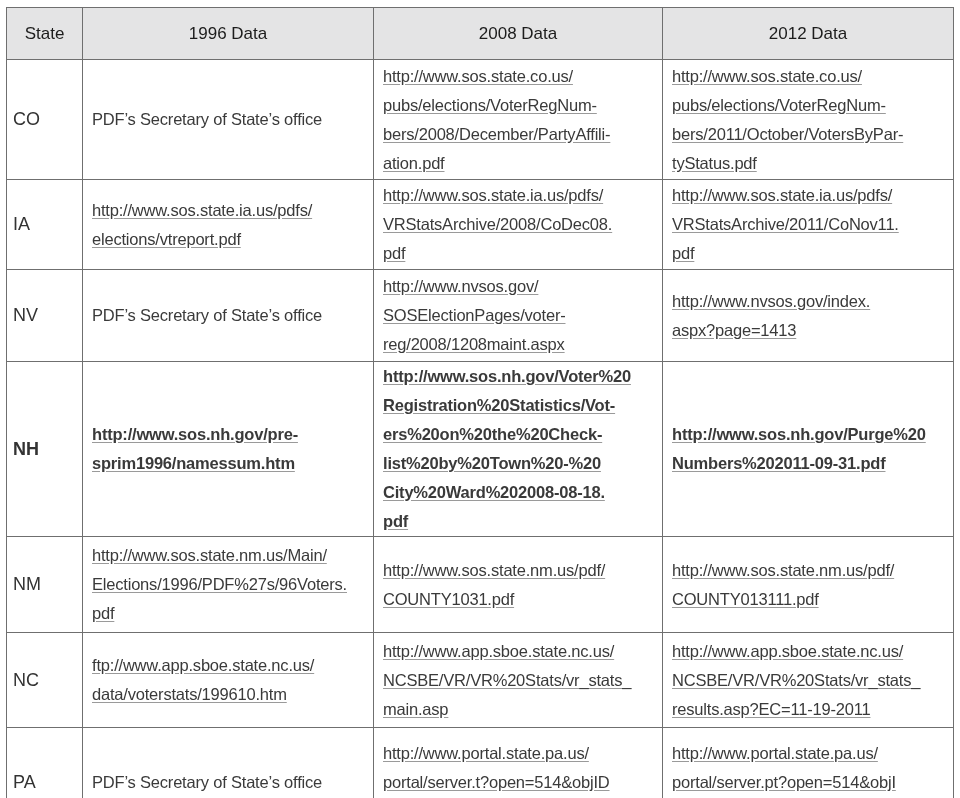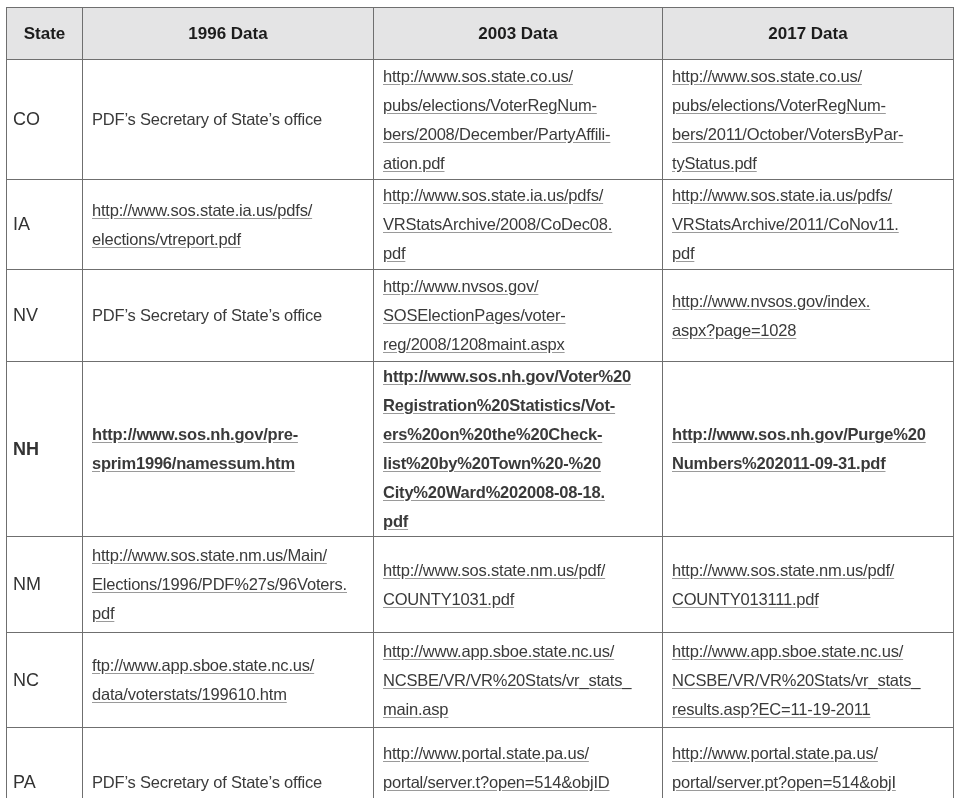--- a/index.html
+++ b/index.html
@@ -25,21 +25,21 @@
     }
     table.sources th,
     table.sources td {
       border: 1.5px solid #6f6f6f;
       vertical-align: middle;
     }
     table.sources th {
       background: #e4e4e5;
       height: 51px;
       font-size: 17px;
-      font-weight: bold;
+      font-weight: normal;
       color: #1c1c1c;
       text-align: center;
       padding: 0;
     }
     col.c-state { width: 76px; }
     col.c-1996 { width: 291px; }
     col.c-2008 { width: 289px; }
     col.c-2011 { width: 291px; }
 
     td.state {
@@ -82,22 +82,22 @@
   <colgroup>
     <col class="c-state">
     <col class="c-1996">
     <col class="c-2008">
     <col class="c-2011">
   </colgroup>
   <thead>
     <tr>
       <th>State</th>
       <th>1996 Data</th>
-      <th>2003 Data</th>
-      <th>2017 Data</th>
+      <th>2008 Data</th>
+      <th>2012 Data</th>
     </tr>
   </thead>
   <tbody>
 
     <tr class="r-co">
       <td class="state">CO</td>
       <td class="cell"><span class="plain">PDF’s Secretary of State’s office</span></td>
       <td class="cell"><a class="link">http://www.sos.state.co.us/
 pubs/elections/VoterRegNum-
 bers/2008/December/PartyAffili-
@@ -121,21 +121,21 @@
 pdf</a></td>
     </tr>
 
     <tr class="r-nv">
       <td class="state">NV</td>
       <td class="cell"><span class="plain">PDF’s Secretary of State’s office</span></td>
       <td class="cell"><a class="link">http://www.nvsos.gov/
 SOSElectionPages/voter-
 reg/2008/1208maint.aspx</a></td>
       <td class="cell"><a class="link">http://www.nvsos.gov/index.
-aspx?page=1028</a></td>
+aspx?page=1413</a></td>
     </tr>
 
     <tr class="r-nh">
       <td class="state">NH</td>
       <td class="cell"><a class="link">http://www.sos.nh.gov/pre-
 sprim1996/namessum.htm</a></td>
       <td class="cell"><a class="link">http://www.sos.nh.gov/Voter%20
 Registration%20Statistics/Vot-
 ers%20on%20the%20Check-
 list%20by%20Town%20-%20

